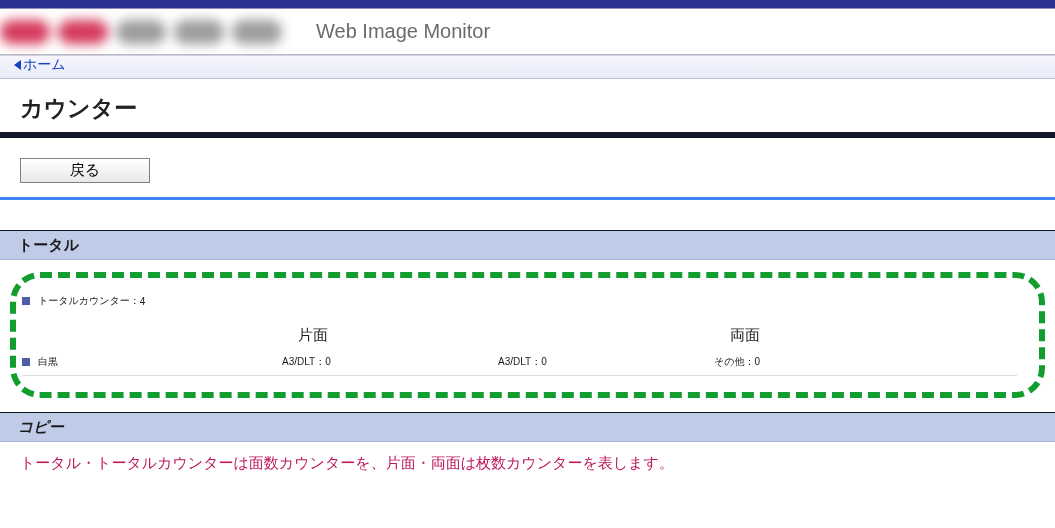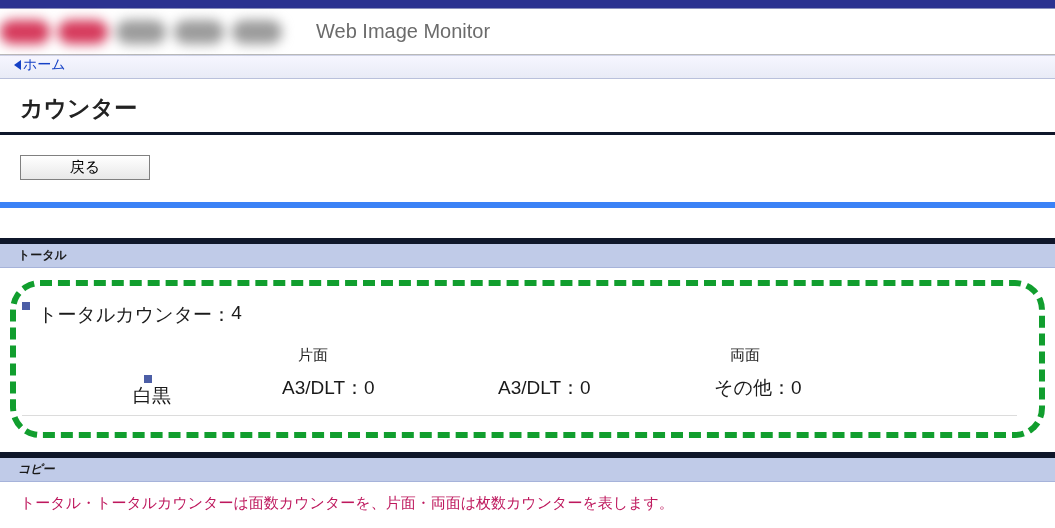--- a/index.html
+++ b/index.html
@@ -18,50 +18,50 @@
       height: 24px; background: linear-gradient(#f6f6ff, #e8ebf6);
       border-top: 1px solid #cfd3e8; border-bottom: 1px solid #b9c0db;
       display: flex; align-items: flex-start; padding-left: 14px;
     }
     .breadcrumb-link { color: #1641c6; font-size: 14px; text-decoration: none; }
     .arrow-left {
       display: inline-block; width: 0; height: 0;
       border-top: 5px solid transparent; border-bottom: 5px solid transparent;
       border-right: 7px solid #1641c6; margin-right: 2px; vertical-align: middle;
     }
-    .page-title-wrap { padding: 14px 20px 8px; border-bottom: 3px solid #0f172a; }
+    .page-title-wrap { padding: 14px 20px 8px; border-bottom: 6px solid #0f172a; }
     .page-title { font-size: 23px; font-weight: bold; }
-    .button-row { padding: 20px 20px 22px; border-bottom: 6px solid #3b82f6; }
+    .button-row { padding: 20px 20px 14px; border-bottom: 3px solid #3b82f6; }
     .back-btn {
       width: 130px; height: 25px; background: linear-gradient(#ffffff, #e8e8e8);
       border: 1px solid #808080; font-size: 15px; text-align: center; cursor: pointer;
       font-family: inherit;
     }
     .section-header {
-      height: 30px; background: #c0cbe8; border-top: 6px solid #0f172a; border-bottom: 1px solid #a6b3da;
-      display: flex; align-items: center; padding-left: 18px; font-size: 12px; font-weight: bold;
+      height: 30px; background: #c0cbe8; border-top: 1px solid #0f172a; border-bottom: 1px solid #a6b3da;
+      display: flex; align-items: center; padding-left: 18px; font-size: 15px; font-weight: bold;
       color: #1a1a1a; margin-top: 30px;
     }
     .section-header.first { margin-top: 30px; }
     .content-block { position: relative; margin: 12px 10px 10px; }
     .dashed-box {
       position: absolute; inset: 0px; border: 6px dashed #119e2e; border-radius: 30px;
       pointer-events: none;
     }
     .inner-pad { padding: 22px 28px 22px 12px; }
-    .row-line { display: flex; align-items: flex-start; font-size: 19px; color: #1a1a1a; }
+    .row-line { display: flex; align-items: center; font-size: 10px; color: #1a1a1a; }
     .bullet {
       width: 8px; height: 8px; background: #4c5ea6; margin-right: 8px; flex-shrink: 0;
     }
     .counter-row { margin-bottom: 18px; }
     .table-headers { display: flex; padding-left: 276px; margin-bottom: 10px; }
     .th-col { font-size: 15px; }
     .th1 { width: 432px; }
     .data-row { border-bottom: 1px solid #dcdcdc; padding-bottom: 6px; }
-    .cell-label { width: 260px; display: flex; align-items: center; flex-direction: column; }
+    .cell-label { width: 260px; display: flex; align-items: center; }
     .cell { width: 216px; }
     .bottom-note { padding: 12px 20px 4px; font-size: 15px; color: #be185d; }
     .copy-header { margin-top: 14px; font-style: italic; }
   </style>
 </head>
 <body>
 
 <div class="top-bar"></div>
 
 <div class="header">

